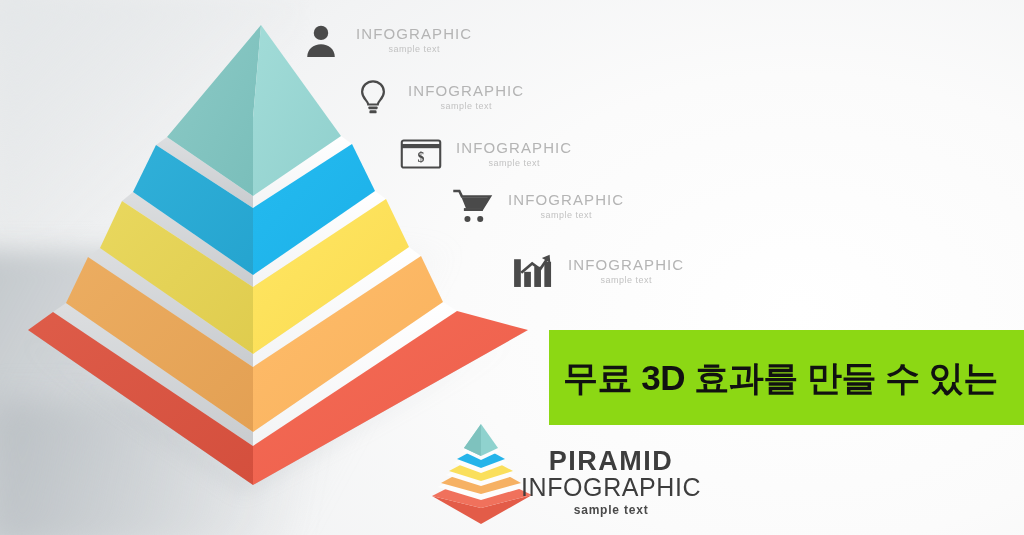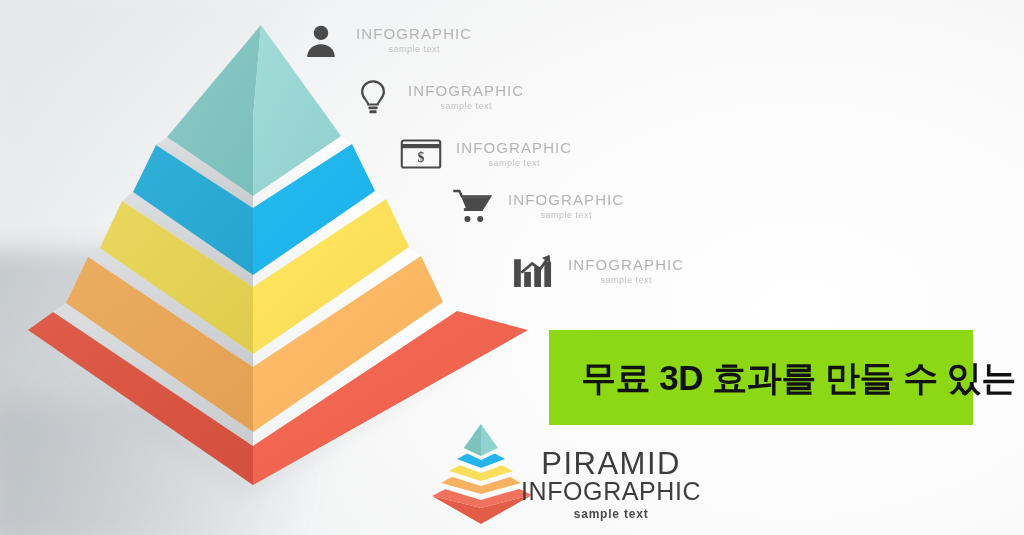--- a/index.html
+++ b/index.html
@@ -43,30 +43,30 @@
   .callout .t1{
     font-size:15px;letter-spacing:1.1px;color:#b4b4b4;font-weight:400;
     white-space:nowrap;
   }
   .callout .t2{
     font-size:9px;letter-spacing:.5px;color:#c2c2c2;margin-top:4px;white-space:nowrap;
   }
 
   
   #brand{position:absolute;left:521px;top:449px;text-align:center;}
-  #brand .b1{font-size:31px;letter-spacing:1.5px;color:#3d3d3d;line-height:.96;font-weight:400;}
+  #brand .b1{font-size:27px;letter-spacing:1.5px;color:#3d3d3d;line-height:.96;font-weight:700;}
   #brand .b2{font-size:25px;letter-spacing:.6px;color:#3d3d3d;line-height:1.02;font-weight:400;}
   #brand .b3{font-size:12px;letter-spacing:.8px;color:#4a4a4a;margin-top:3px;font-weight:700;}
 
   
   #banner{
-    position:absolute;left:549px;top:330px;width:424px;height:95px;
+    position:absolute;left:549px;top:330px;width:475px;height:95px;
     background:#8cd814;
     display:flex;flex-direction:column;justify-content:center;
-    padding-left:32px;box-sizing:border-box;
+    padding-left:14px;box-sizing:border-box;
   }
   #banner .kline{
     font-size:35px;font-weight:700;color:#111111;line-height:1.06;
     white-space:nowrap;letter-spacing:-.5px;
   }
 </style>
 </head>
 <body>
 
 <div id="stage">

